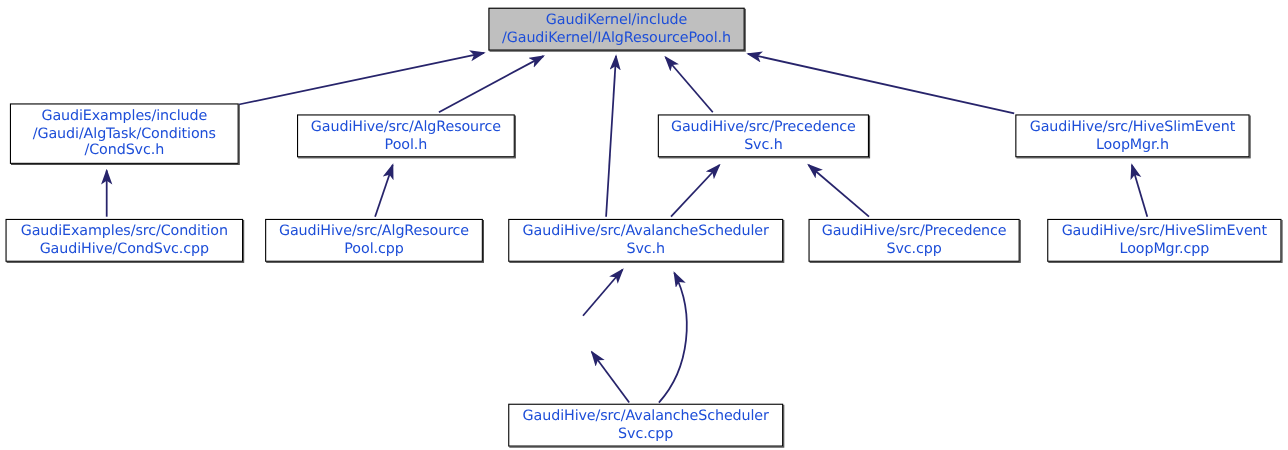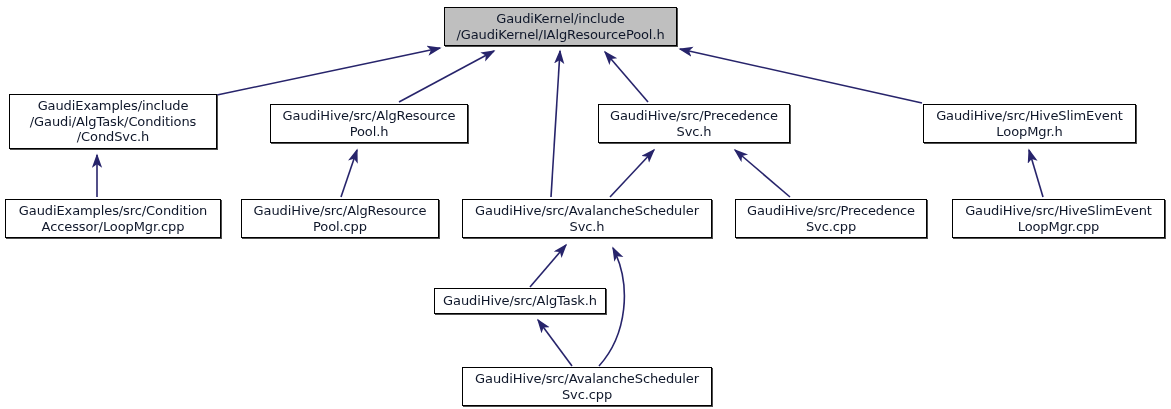--- a/index.html
+++ b/index.html
@@ -25,21 +25,21 @@
   }
   .node {
     position: absolute;
     box-sizing: border-box;
     display: flex;
     align-items: center;
     justify-content: center;
     text-align: center;
     border: 1px solid #000000;
     background: #ffffff;
-    color: #0f172a;
+    color: #1d4ed8;
     font-size: 13px;
     line-height: 15.5px;
     letter-spacing: -0.1px;
     white-space: pre-line;
     box-shadow: 1px 1px 0 0 #4d4d4d;
     z-index: 2;
   }
   .node.root {
     background: #bfbfbf;
     border-color: #000000;
@@ -110,21 +110,21 @@
 Svc.h</span>
   </div>
 
   <div class="node" style="left:923px; top:104px; width:213px; height:39px;">
     <span class="node-label">GaudiHive/src/HiveSlimEvent
 LoopMgr.h</span>
   </div>
 
   <div class="node" style="left:5px; top:199px; width:216px; height:39px;">
     <span class="node-label">GaudiExamples/src/Condition
-Accessor/LoopMgr.cpp</span>
+GaudiHive/CondSvc.cpp</span>
   </div>
 
   <div class="node" style="left:241px; top:199px; width:198px; height:39px;">
     <span class="node-label">GaudiHive/src/AlgResource
 Pool.cpp</span>
   </div>
 
   <div class="node" style="left:462px; top:199px; width:250px; height:39px;">
     <span class="node-label">GaudiHive/src/AvalancheScheduler
 Svc.h</span>
@@ -133,22 +133,19 @@
   <div class="node" style="left:735px; top:199px; width:192px; height:39px;">
     <span class="node-label">GaudiHive/src/Precedence
 Svc.cpp</span>
   </div>
 
   <div class="node" style="left:952px; top:199px; width:213px; height:39px;">
     <span class="node-label">GaudiHive/src/HiveSlimEvent
 LoopMgr.cpp</span>
   </div>
 
-  <div class="node" style="left:434px; top:288px; width:172px; height:26px;">
-    <span class="node-label">GaudiHive/src/AlgTask.h</span>
-  </div>
 
   <div class="node" style="left:462px; top:367px; width:250px; height:39px;">
     <span class="node-label">GaudiHive/src/AvalancheScheduler
 Svc.cpp</span>
   </div>
 
 </div>
 
 </body></html>

